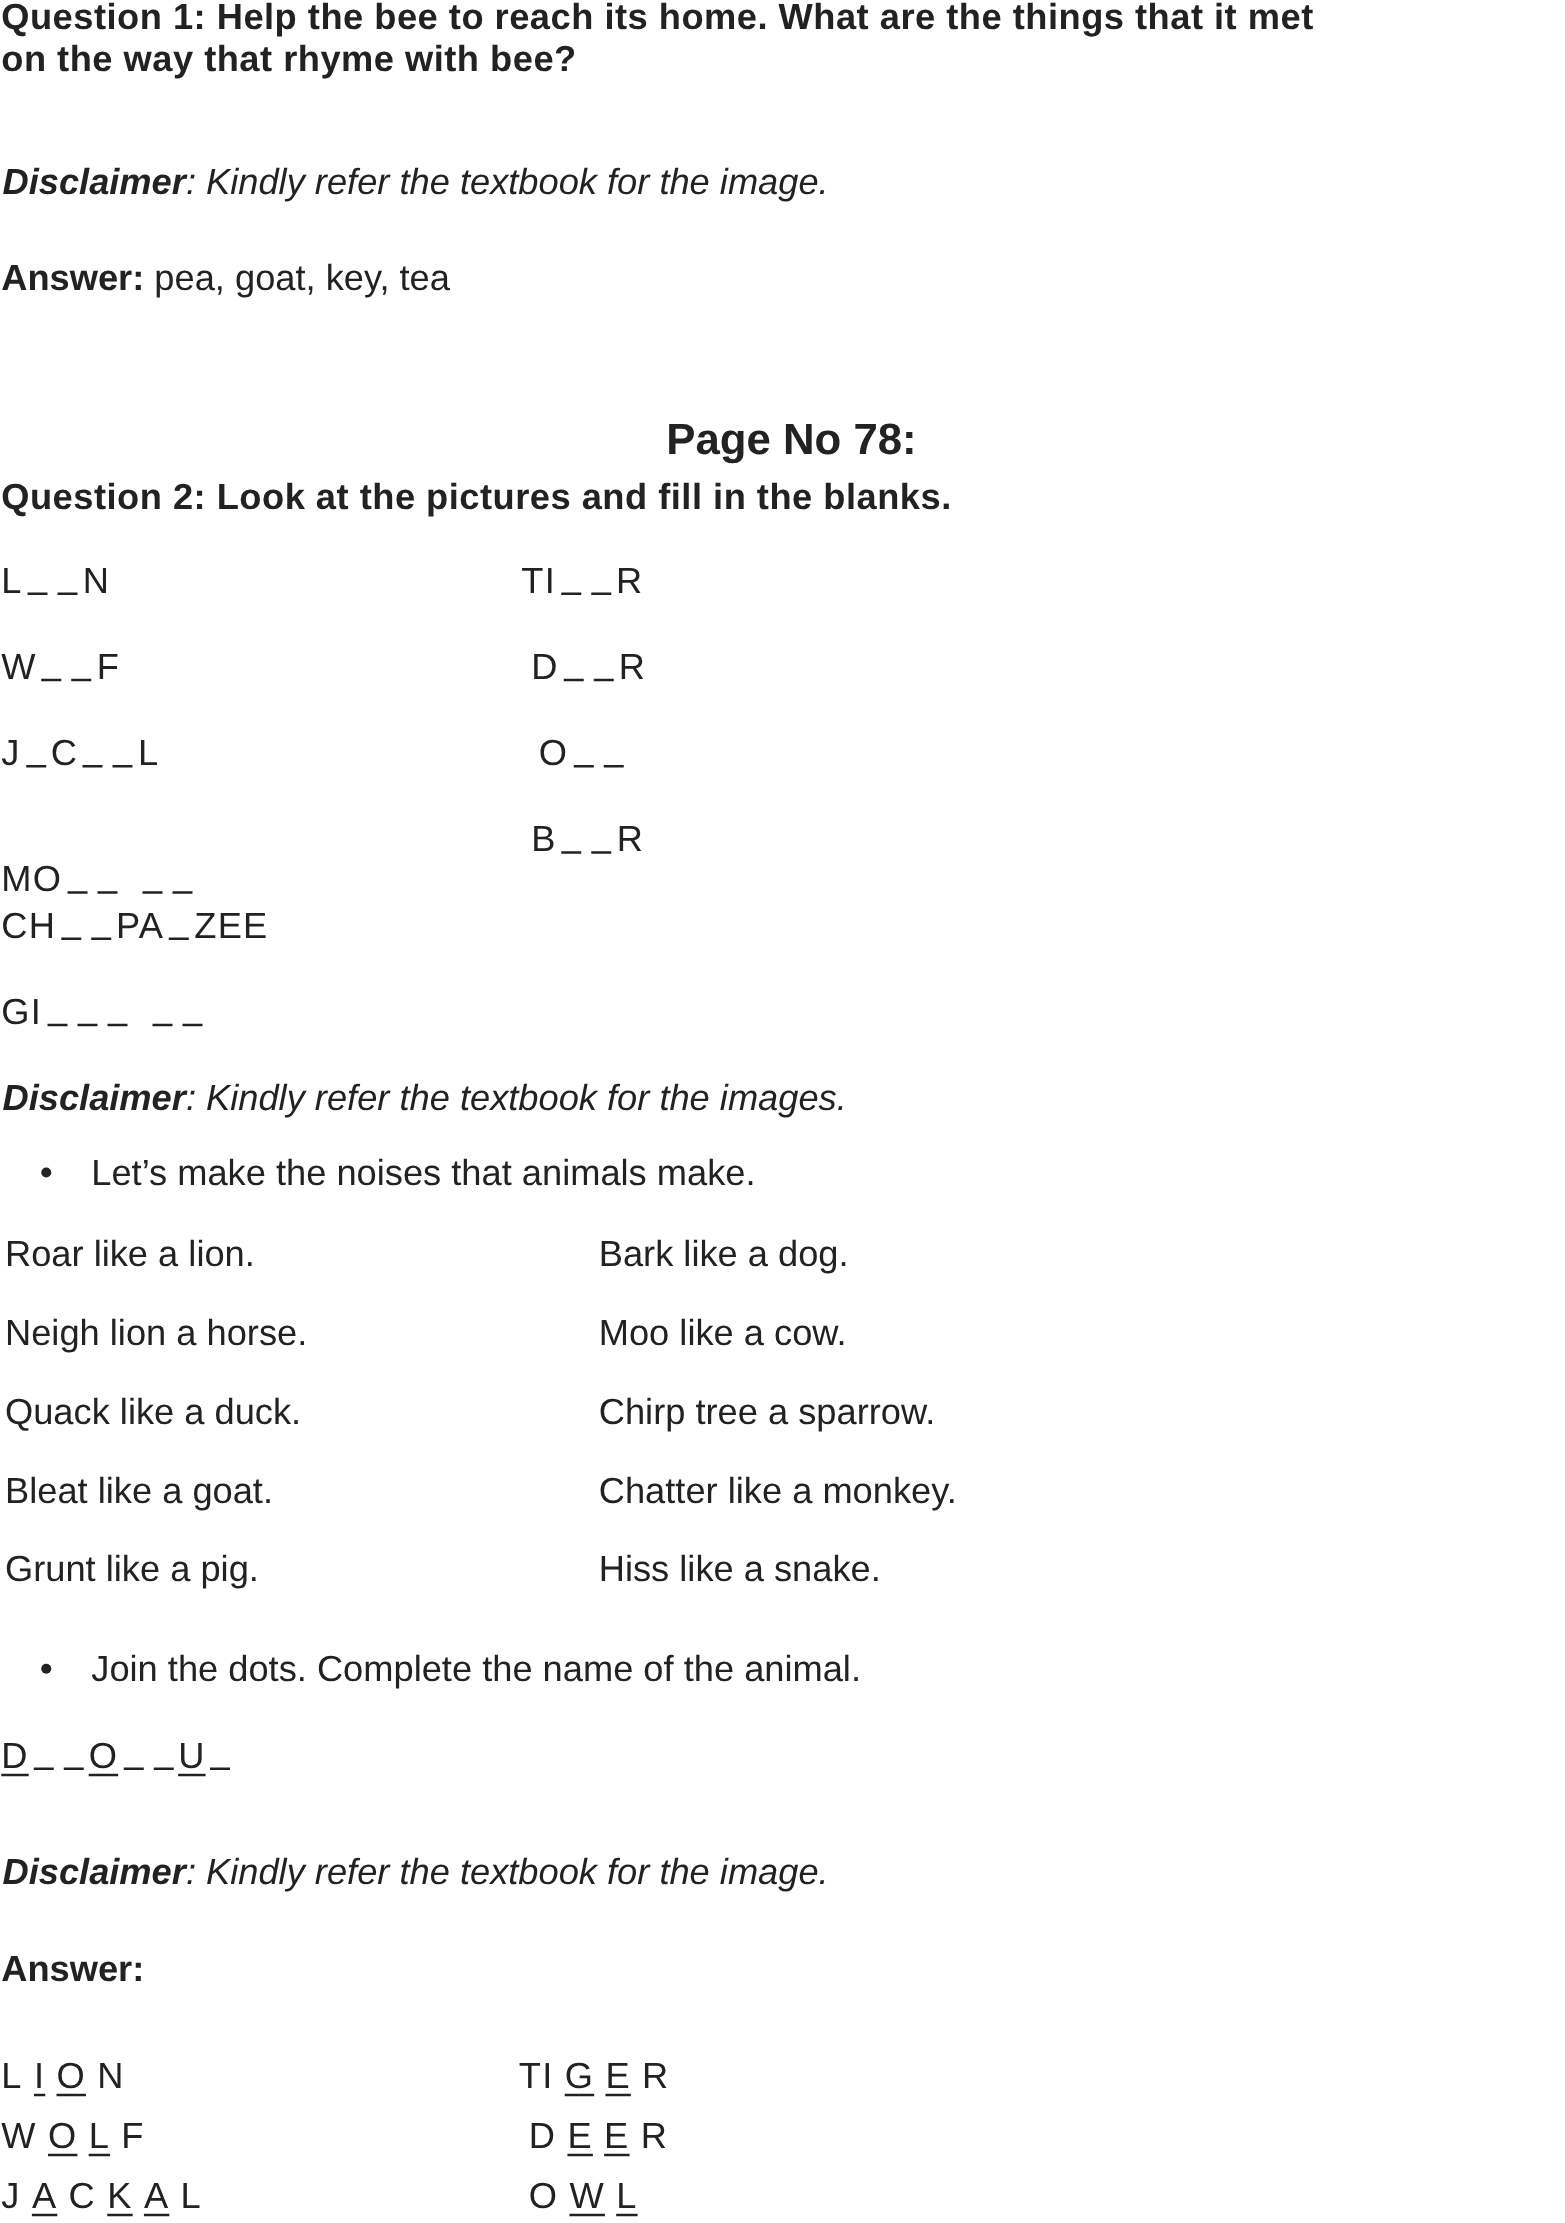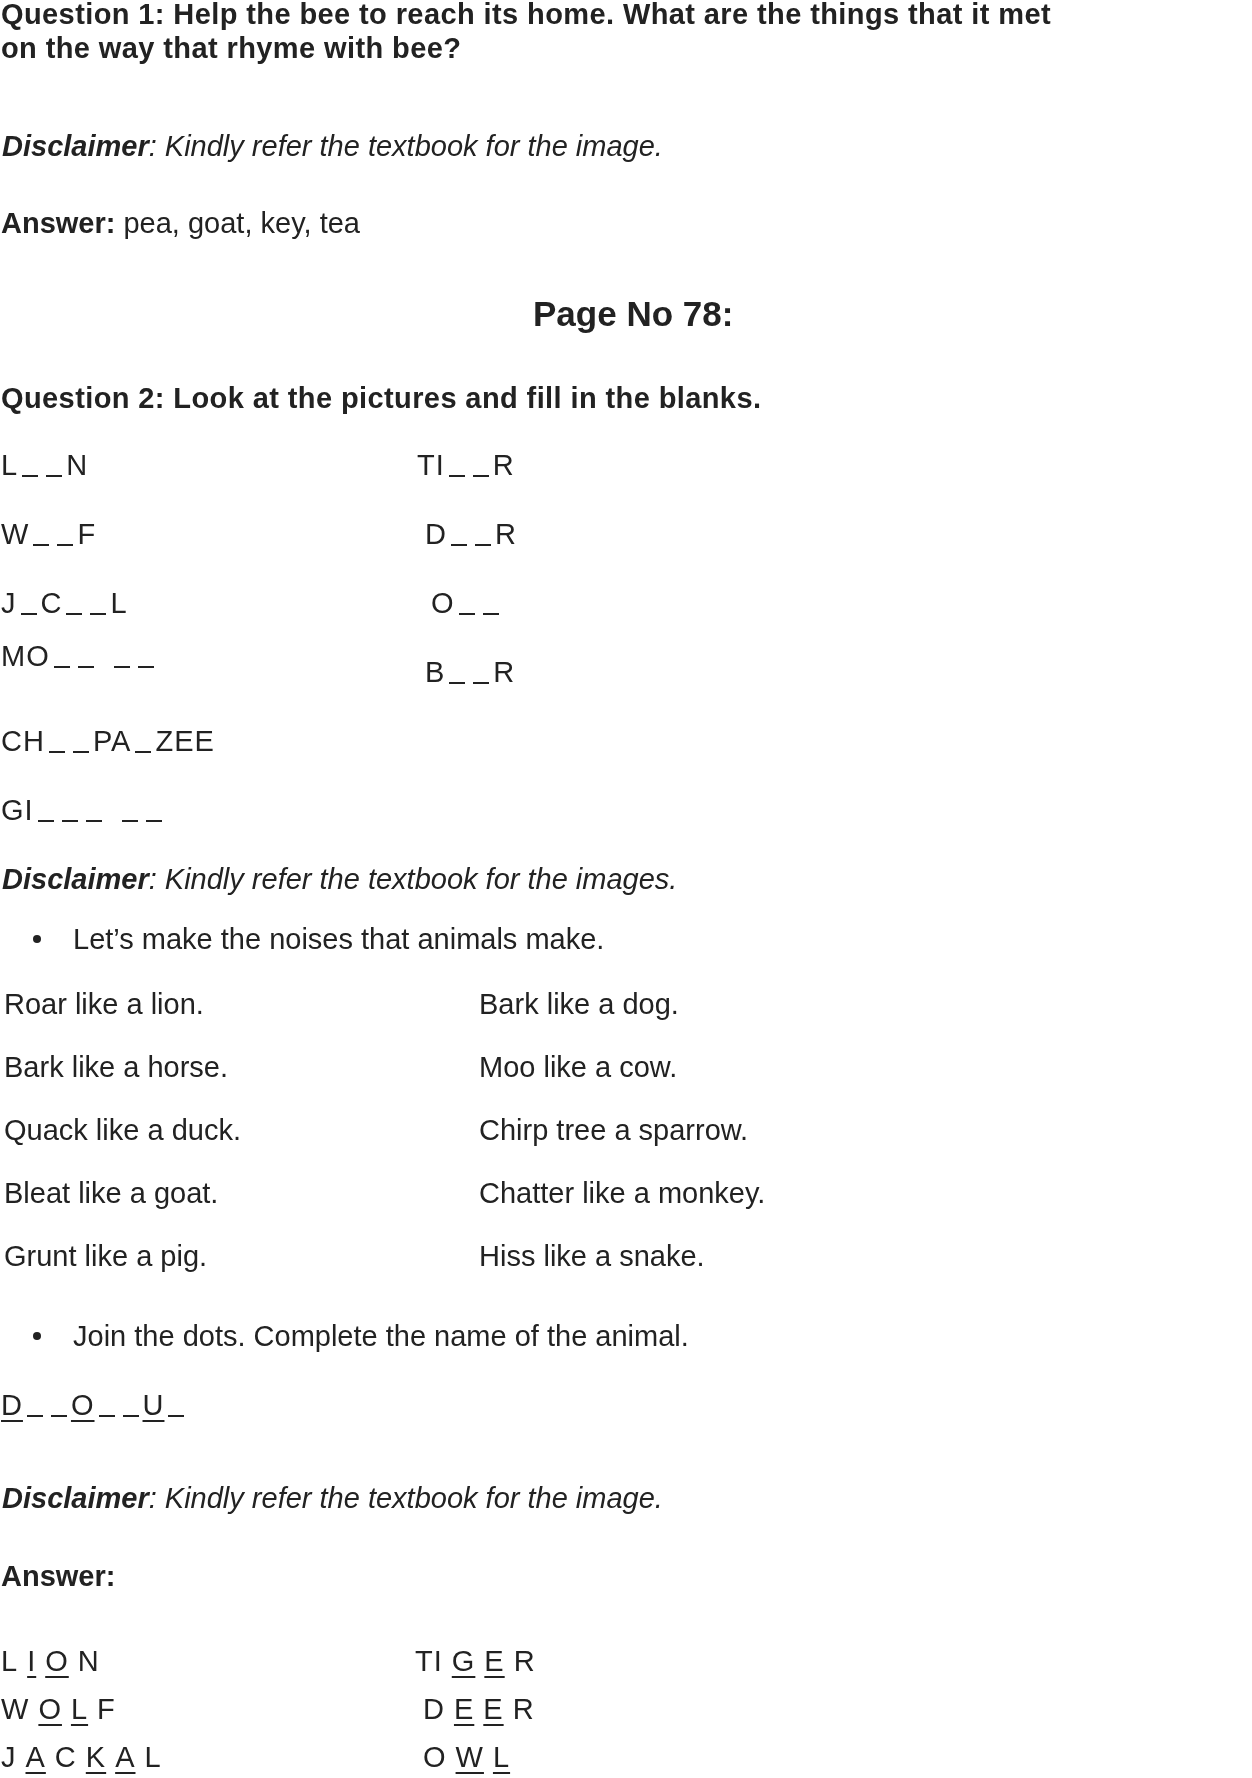--- a/index.html
+++ b/index.html
@@ -6,21 +6,21 @@
   body {
     width: 1252px; height: 1778px; overflow: hidden; position: relative;
     font-family: "Liberation Sans", sans-serif; color: #222222;
   }
   .abs { position: absolute; white-space: nowrap; }
   .q-title { font-weight: bold; font-size: 29px; line-height: 40px; letter-spacing: 0.4px; }
   .disc { font-size: 29px; font-style: italic; }
   .disc b { font-weight: bold; }
   .ans { font-size: 29px; }
   .ans b { font-weight: bold; }
-  .page-h { font-weight: bold; font-size: 35px; }
+  .page-h { font-weight: bold; font-size: 35px; margin-top: 38px; }
   .word { font-size: 29px; letter-spacing: 1px; }
   .word .tok { display: inline-block; }
   .word .blank {
     display: inline-block; width: 16px; height: 2px; background: #222;
     margin: 0 4px; vertical-align: baseline; position: relative; top: 2px;
   }
   .word .gap { display: inline-block; width: 12px; }
   .word .ul { text-decoration: underline; text-underline-offset: 5px; text-decoration-thickness: 2px; }
   .word .sp { display: inline-block; width: 9px; }
   .bullet { font-size: 29px; }
@@ -41,38 +41,38 @@
 <div class="abs ans" style="left:1px; top:207px;"><b>Answer:</b><span> pea, goat, key, tea</span></div>
 
 <div class="abs page-h" style="left:533px; top:294px;">Page No 78:</div>
 
 <div class="abs q-title" style="left:1px; top:378px;">Question 2: Look at the pictures and fill in the blanks.</div>
 
 <div id="left-words">
     <div class="abs word" style="left: 1px; top: 449px;"><span><span class="tok">L</span><span class="blank"></span><span class="blank"></span><span class="tok">N</span></span></div>
     <div class="abs word" style="left: 1px; top: 518px;"><span><span class="tok">W</span><span class="blank"></span><span class="blank"></span><span class="tok">F</span></span></div>
     <div class="abs word" style="left: 1px; top: 587px;"><span><span class="tok">J</span><span class="blank"></span><span class="tok">C</span><span class="blank"></span><span class="blank"></span><span class="tok">L</span></span></div>
-    <div class="abs word" style="left: 1px; top: 640px; text-align: center;"><span><span class="tok">MO</span><span class="blank"></span><span class="blank"></span><span class="gap"></span><span class="blank"></span><span class="blank"></span></span></div>
+    <div class="abs word" style="left: 1px; top: 688px; text-align: center;"><span><span class="tok">MO</span><span class="blank"></span><span class="blank"></span><span class="gap"></span><span class="blank"></span><span class="blank"></span></span></div>
     <div class="abs word" style="left: 1px; top: 725px;"><span><span class="tok">CH</span><span class="blank"></span><span class="blank"></span><span class="tok">PA</span><span class="blank"></span><span class="tok">ZEE</span></span></div>
     <div class="abs word" style="left: 1px; top: 794px;"><span><span class="tok">GI</span><span class="blank"></span><span class="blank"></span><span class="blank"></span><span class="gap"></span><span class="blank"></span><span class="blank"></span></span></div>
   </div>
 <div id="right-words">
     <div class="abs word" style="left: 417px; top: 449px;"><span><span class="tok">TI</span><span class="blank"></span><span class="blank"></span><span class="tok">R</span></span></div>
     <div class="abs word" style="left: 425px; top: 518px;"><span><span class="tok">D</span><span class="blank"></span><span class="blank"></span><span class="tok">R</span></span></div>
     <div class="abs word" style="left: 431px; top: 587px;"><span><span class="tok">O</span><span class="blank"></span><span class="blank"></span></span></div>
     <div class="abs word" style="left: 425px; top: 656px;"><span><span class="tok">B</span><span class="blank"></span><span class="blank"></span><span class="tok">R</span></span></div>
   </div>
 
 <div class="abs disc" style="left:2px; top:863px;"><b>Disclaimer</b><span>: Kindly refer the textbook for the images.</span></div>
 
 <div class="abs bullet" style="left:33px; top:923px;"><span class="dot"></span><span>Let’s make the noises that animals make.</span></div>
 
 <div id="noises">
     <div class="abs noise" style="left: 4px; top: 988px;">Roar like a lion.</div>
-    <div class="abs noise" style="left: 4px; top: 1051px;">Bark like a horse.</div>
+    <div class="abs noise" style="left: 4px; top: 1051px;">Neigh lion a horse.</div>
     <div class="abs noise" style="left: 4px; top: 1114px;">Quack like a duck.</div>
     <div class="abs noise" style="left: 4px; top: 1177px;">Bleat like a goat.</div>
     <div class="abs noise" style="left: 4px; top: 1240px;">Grunt like a pig.</div>
     <div class="abs noise" style="left: 479px; top: 988px;">Bark like a dog.</div>
     <div class="abs noise" style="left: 479px; top: 1051px;">Moo like a cow.</div>
     <div class="abs noise" style="left: 479px; top: 1114px;">Chirp tree a sparrow.</div>
     <div class="abs noise" style="left: 479px; top: 1177px;">Chatter like a monkey.</div>
     <div class="abs noise" style="left: 479px; top: 1240px; text-align: right;">Hiss like a snake.</div>
   </div>
 

